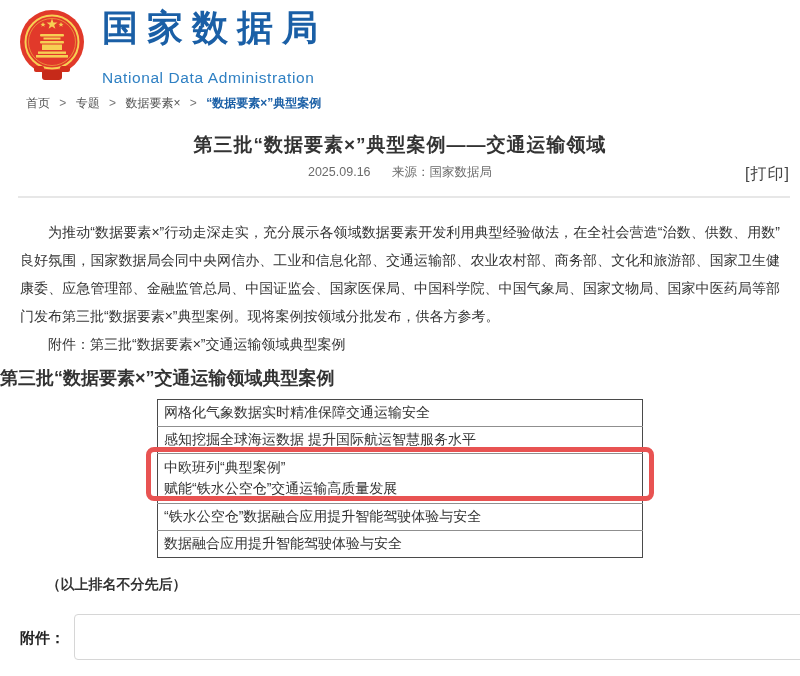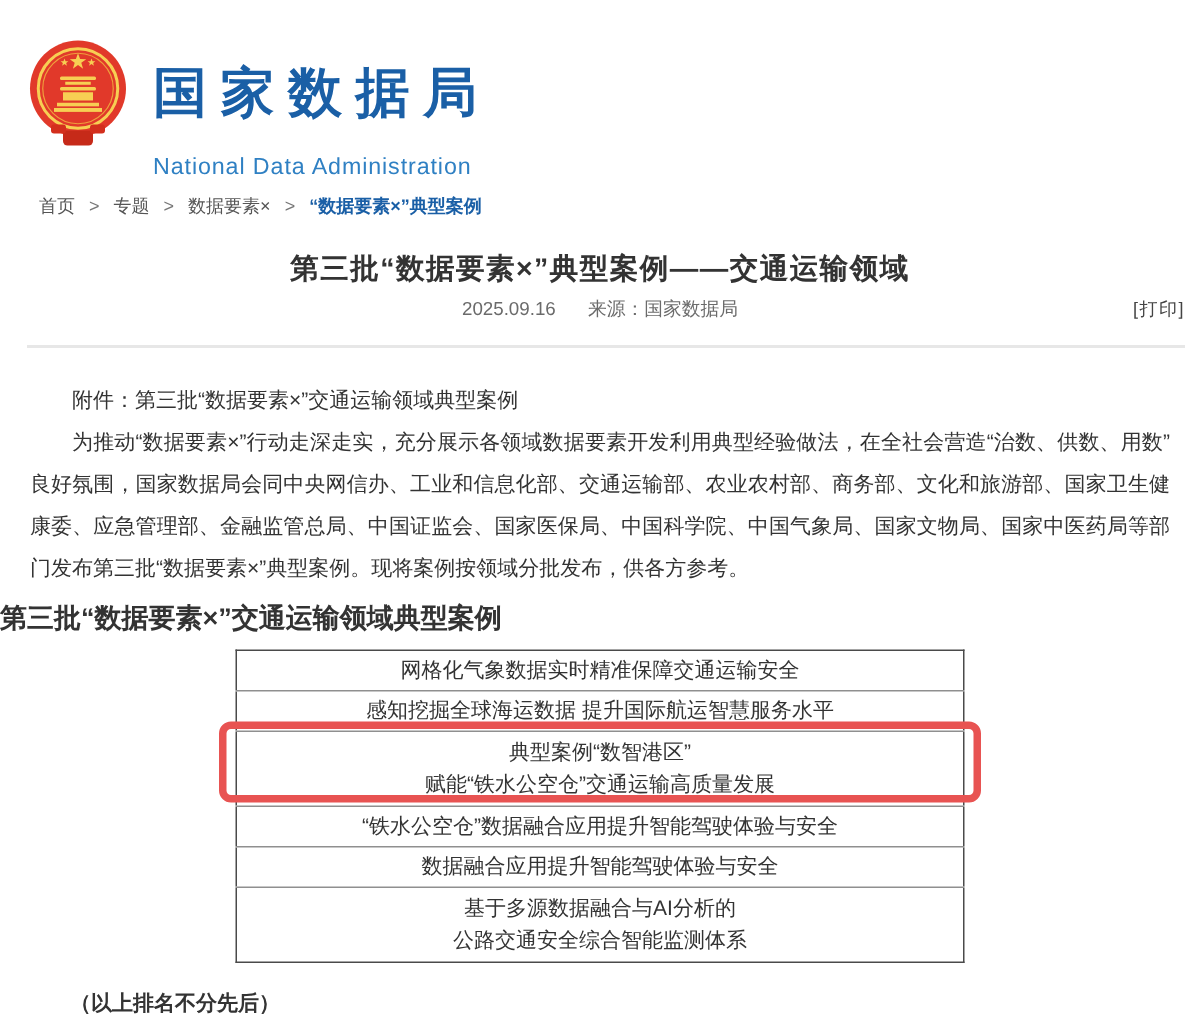--- a/index.html
+++ b/index.html
@@ -10,21 +10,21 @@
     font-family:"Liberation Sans","DejaVu Sans",sans-serif;
     color:#333;
     position:relative;
   }
 
   
   .header { display:flex; align-items:center; gap:14px; padding:8px 0 0 16px; }
   .emblem { width:72px; height:74px; flex:0 0 auto; }
   .brand-cn {
     font-size:36px; font-weight:bold; color:#1a5fa6;
-    letter-spacing:9px; line-height:1.1; white-space:nowrap;margin-top:34px;
+    letter-spacing:9px; line-height:1.1; white-space:nowrap;
   }
   .brand-en {
     font-size:15.5px; color:#2f80c3; letter-spacing:0.6px; margin-top:21px;
   }
 
   
   .breadcrumb { margin:8px 0 0 26px; font-size:12px; color:#555; }
   .breadcrumb .crumb { color:#555; cursor:pointer; }
   .breadcrumb .sep { margin:0 6px; color:#777; }
   .breadcrumb .crumb.current { color:#1a5fa6; font-weight:bold; }
@@ -32,21 +32,21 @@
   
   .article-title {
     margin-top:20px; text-align:center;
     font-size:19px; font-weight:bold; color:#333; letter-spacing:1px;
   }
   .meta { position:relative; margin-top:6px; height:18px; text-align:center;
           font-size:12.5px; color:#6b6b6b; }
   .meta .date { margin-right:18px; }
   .print-btn {
     position:absolute; right:10px; top:0;
-    font-size:12px; color:#444; cursor:pointer; letter-spacing:1px;
+    font-size:16px; color:#444; cursor:pointer; letter-spacing:1px;
   }
   .head-divider { height:2px; background:#e7e7e7; margin:14px 10px 0 18px; }
 
   
   .content { padding:20px 20px 0 20px; }
   .content p {
     font-size:14px; line-height:28px; text-align:justify;
     text-indent:2em; color:#333;
   }
 
@@ -55,21 +55,21 @@
     margin-top:8px; text-align:left;
     font-size:18px; font-weight:bold; color:#333;
   }
   .table-wrap { position:relative; width:486px; margin:9px auto 0; }
   table.case-table {
     width:100%; border-collapse:collapse;
     border:1px solid #4a4a4a;
   }
   table.case-table td {
     border-bottom:1px solid #8f8f8f;
-    text-align:center; vertical-align:middle;
+    vertical-align:middle;
     font-size:14px; color:#333; line-height:21px;
     height:27px; padding:2px 6px;
   }
   table.case-table tr:last-child td { border-bottom:none; }
   table.case-table tr.double td { height:50px; }
   .highlight-box {
     position:absolute; left:-11px; right:-11px; top:48px; height:54px;
     border:5px solid #e85352; border-radius:8px;
     pointer-events:none;
   }
@@ -132,52 +132,46 @@
 
 <div class="meta">
   <span class="date">2025.09.16</span>
   <span class="source">来源：国家数据局</span>
   <span class="print-btn">[打印]</span>
 </div>
 
 <div class="head-divider"></div>
 
 <div class="content">
+  <p>为推动“数据要素×”行动走深走实，充分展示各领域数据要素开发利用典型经验做法，在全社会营造“治数、供数、用数”良好氛围，国家数据局会同中央网信办、工业和信息化部、交通运输部、农业农村部、商务部、文化和旅游部、国家卫生健康委、应急管理部、金融监管总局、中国证监会、国家医保局、中国科学院、中国气象局、国家文物局、国家中医药局等部门发布第三批“数据要素×”典型案例。现将案例按领域分批发布，供各方参考。</p>
   <p>附件：第三批“数据要素×”交通运输领域典型案例</p>
-  <p>为推动“数据要素×”行动走深走实，充分展示各领域数据要素开发利用典型经验做法，在全社会营造“治数、供数、用数”良好氛围，国家数据局会同中央网信办、工业和信息化部、交通运输部、农业农村部、商务部、文化和旅游部、国家卫生健康委、应急管理部、金融监管总局、中国证监会、国家医保局、中国科学院、中国气象局、国家文物局、国家中医药局等部门发布第三批“数据要素×”典型案例。现将案例按领域分批发布，供各方参考。</p>
 </div>
 
 <div class="table-caption">第三批“数据要素×”交通运输领域典型案例</div>
 
 <div class="table-wrap">
   <table class="case-table">
     <tbody>
       <tr>
         <td>网格化气象数据实时精准保障交通运输安全</td>
       </tr>
       <tr>
         <td>感知挖掘全球海运数据 提升国际航运智慧服务水平</td>
       </tr>
       <tr class="double">
         <td>
-          <span>典型案例“数智港区”</span><br>
+          <span>中欧班列“典型案例”</span><br>
           <span>赋能“铁水公空仓”交通运输高质量发展</span>
         </td>
       </tr>
       <tr>
         <td>“铁水公空仓”数据融合应用提升智能驾驶体验与安全</td>
       </tr>
       <tr>
         <td>数据融合应用提升智能驾驶体验与安全</td>
-      </tr>
-      <tr class="double">
-        <td>
-          <span>基于多源数据融合与AI分析的</span><br>
-          <span>公路交通安全综合智能监测体系</span>
-        </td>
       </tr>
     </tbody>
   </table>
   <div class="highlight-box"></div>
 </div>
 
 <div class="rank-note">（以上排名不分先后）</div>
 
 <div class="attachment">
   <span class="att-label">附件：</span>

